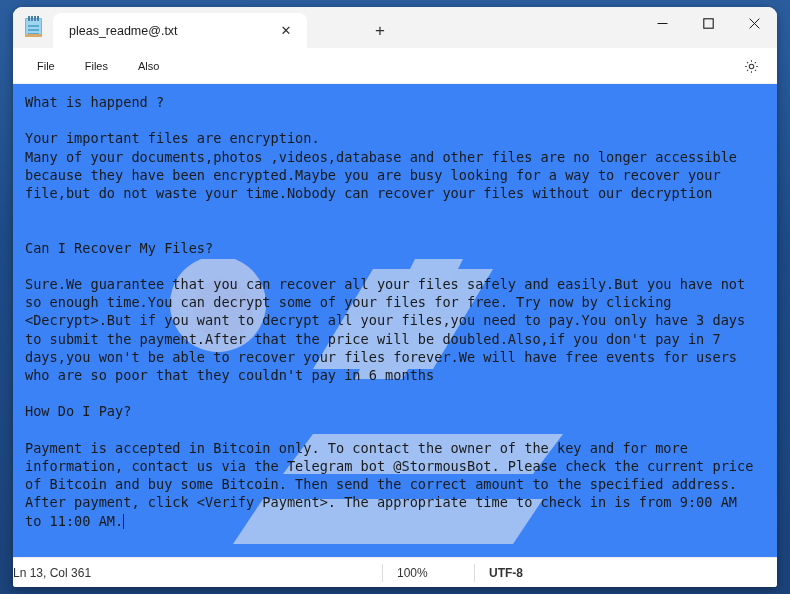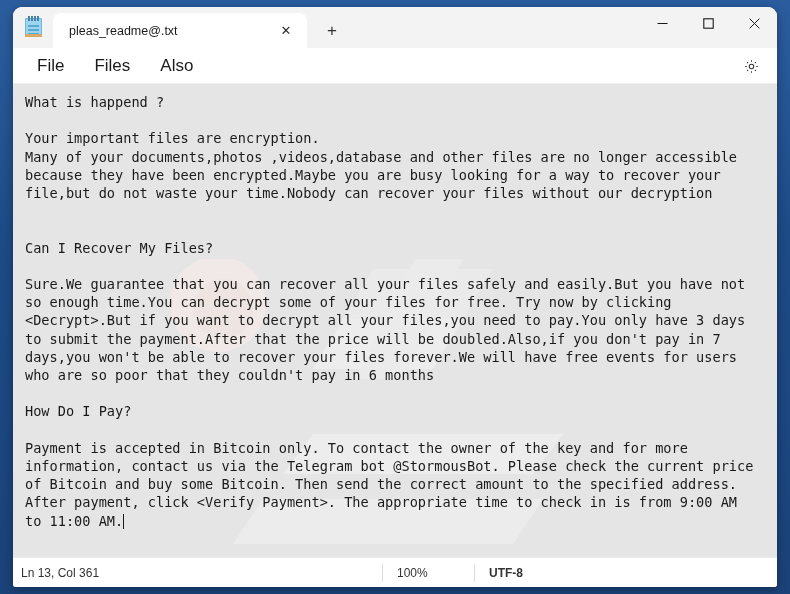--- a/index.html
+++ b/index.html
@@ -79,20 +79,21 @@
   }
   .notepad-glyph .base {
     position: absolute; bottom: -1px; left: -1px; right: -1px;
     height: 3px; background: #d9a96b;
   }
 
   #tabstrip {
     display: flex;
     align-items: flex-end;
     height: 41px;
+    gap: 48px;
   }
 
   .tab {
     height: 35px;
     min-width: 254px;
     background: #ffffff;
     border-radius: 8px 8px 0 0;
     display: flex;
     align-items: center;
     padding: 0 8px 0 16px;
@@ -145,38 +146,38 @@
     height: 36px;
     background: #ffffff;
     display: flex;
     align-items: center;
     padding-left: 14px;
     position: relative;
     border-bottom: 1px solid #f0f0f0;
     flex: 0 0 auto;
   }
   .menu-item {
-    font-size: 17px;
+    font-size: 11px;
     color: #1b1b1b;
     padding: 4px 10px;
     border-radius: 4px;
     margin-right: 10px;
   }
   #settings-gear {
     position: absolute;
     right: 12px; top: 5px;
     width: 28px; height: 26px;
     display: flex; align-items: center; justify-content: center;
     color: #333;
   }
 
   
   #editor-wrap {
     flex: 1 1 auto;
-    background: #e5e5e5;
+    background: #3b82f6;
     position: relative;
     overflow: hidden;
   }
 
   #watermark {
     position: absolute;
     left: 150px; top: 175px;
     width: 430px; height: 300px;
     pointer-events: none;
     opacity: .55;
@@ -213,21 +214,21 @@
     color: #333;
     flex: 0 0 auto;
     position: relative;
   }
   .status-cell {
     display: flex;
     align-items: center;
     height: 18px;
     padding: 0 14px;
   }
-  #status-ln { width: 369px; padding-left: 8px; }
+  #status-ln { width: 369px; padding-left: 0; }
   #status-zoom { width: 92px; border-left: 1px solid #dcdcdc; }
   #status-eol { width: 171px; border-left: 1px solid #dcdcdc; }
   #status-enc { border-left: 1px solid #dcdcdc; font-weight: bold; }
 </style>
 </head>
 <body>
 
 <div id="desktop"></div>
 
 <div id="window">

